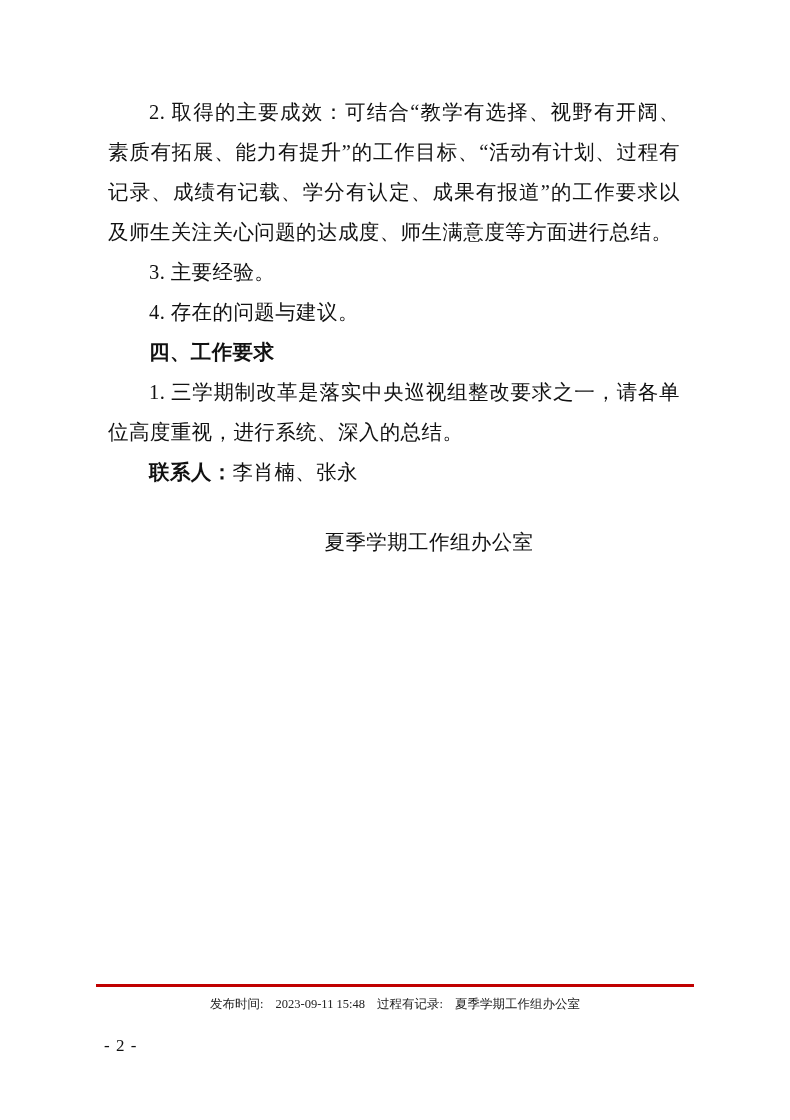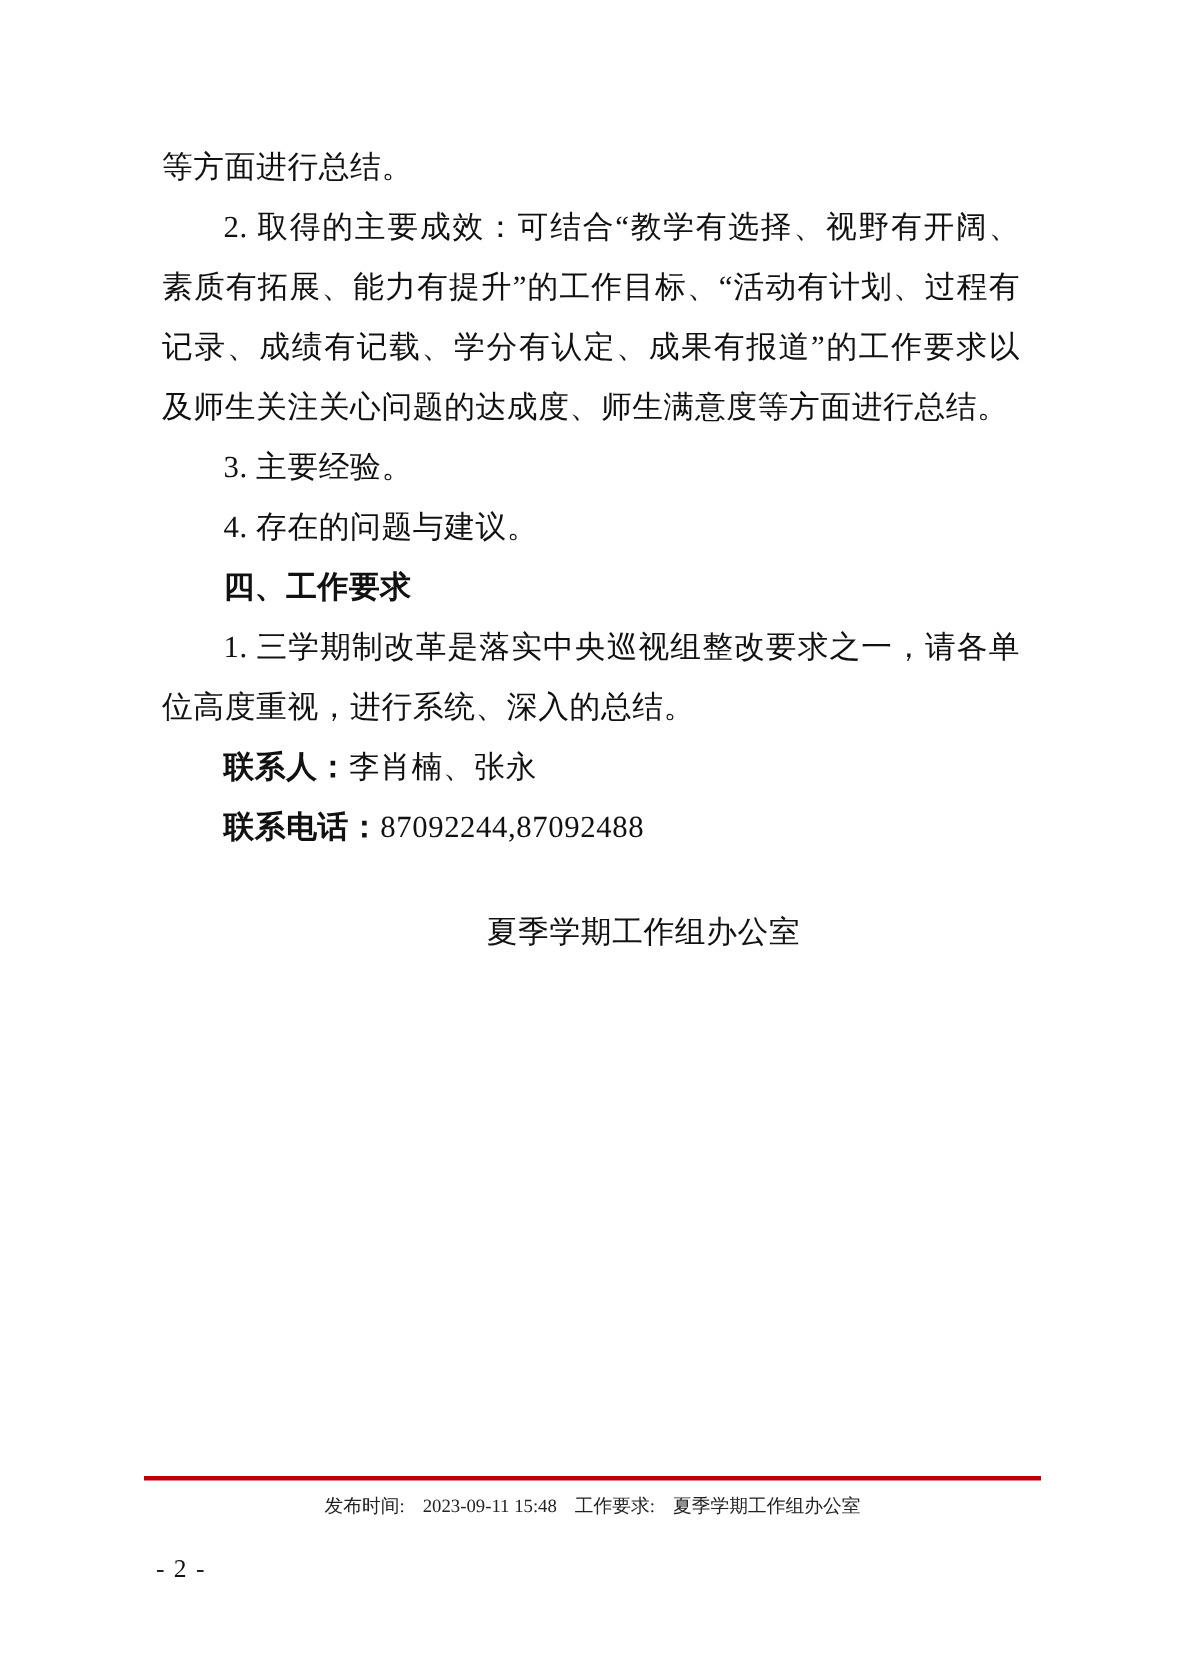--- a/index.html
+++ b/index.html
@@ -88,48 +88,46 @@
     letter-spacing: 1px;
   }
 </style>
 </head>
 <body>
 
 <div class="page">
 
   <div class="doc-body">
 
-    <p class="para">等方面进行总结。</p>
 
     <p class="para indent2">2. 取得的主要成效：可结合“教学有选择、视野有开阔、素质有拓展、能力有提升”的工作目标、“活动有计划、过程有记录、成绩有记载、学分有认定、成果有报道”的工作要求以及师生关注关心问题的达成度、师生满意度等方面进行总结。</p>
 
     <p class="para indent2">3. 主要经验。</p>
 
     <p class="para indent2">4. 存在的问题与建议。</p>
 
     <p class="para indent2 bold">四、工作要求</p>
 
     <p class="para indent2">1. 三学期制改革是落实中央巡视组整改要求之一，请各单位高度重视，进行系统、深入的总结。</p>
 
 
     <div class="contact-block">
       <p class="para contact-line"><span class="label-bold">联系人：</span><span>李肖楠、张永</span></p>
 
-      <p class="para contact-line"><span class="label-bold">联系电话：</span><span>87092244,87092488</span></p>
 
 
     </div>
 
     <div class="signature">
       <div class="sig-line">夏季学期工作组办公室</div>
     </div>
 
   </div>
 
   <div class="footer-rule"></div>
 
   <div class="footer-meta">
-    <span>发布时间:</span><span>2023-09-11 15:48</span><span>工作要求:</span><span>夏季学期工作组办公室</span>
+    <span>发布时间:</span><span>2023-09-11 15:48</span><span>过程有记录:</span><span>夏季学期工作组办公室</span>
   </div>
 
   <div class="page-number">- 2 -</div>
 
 </div>
 
 </body></html>

